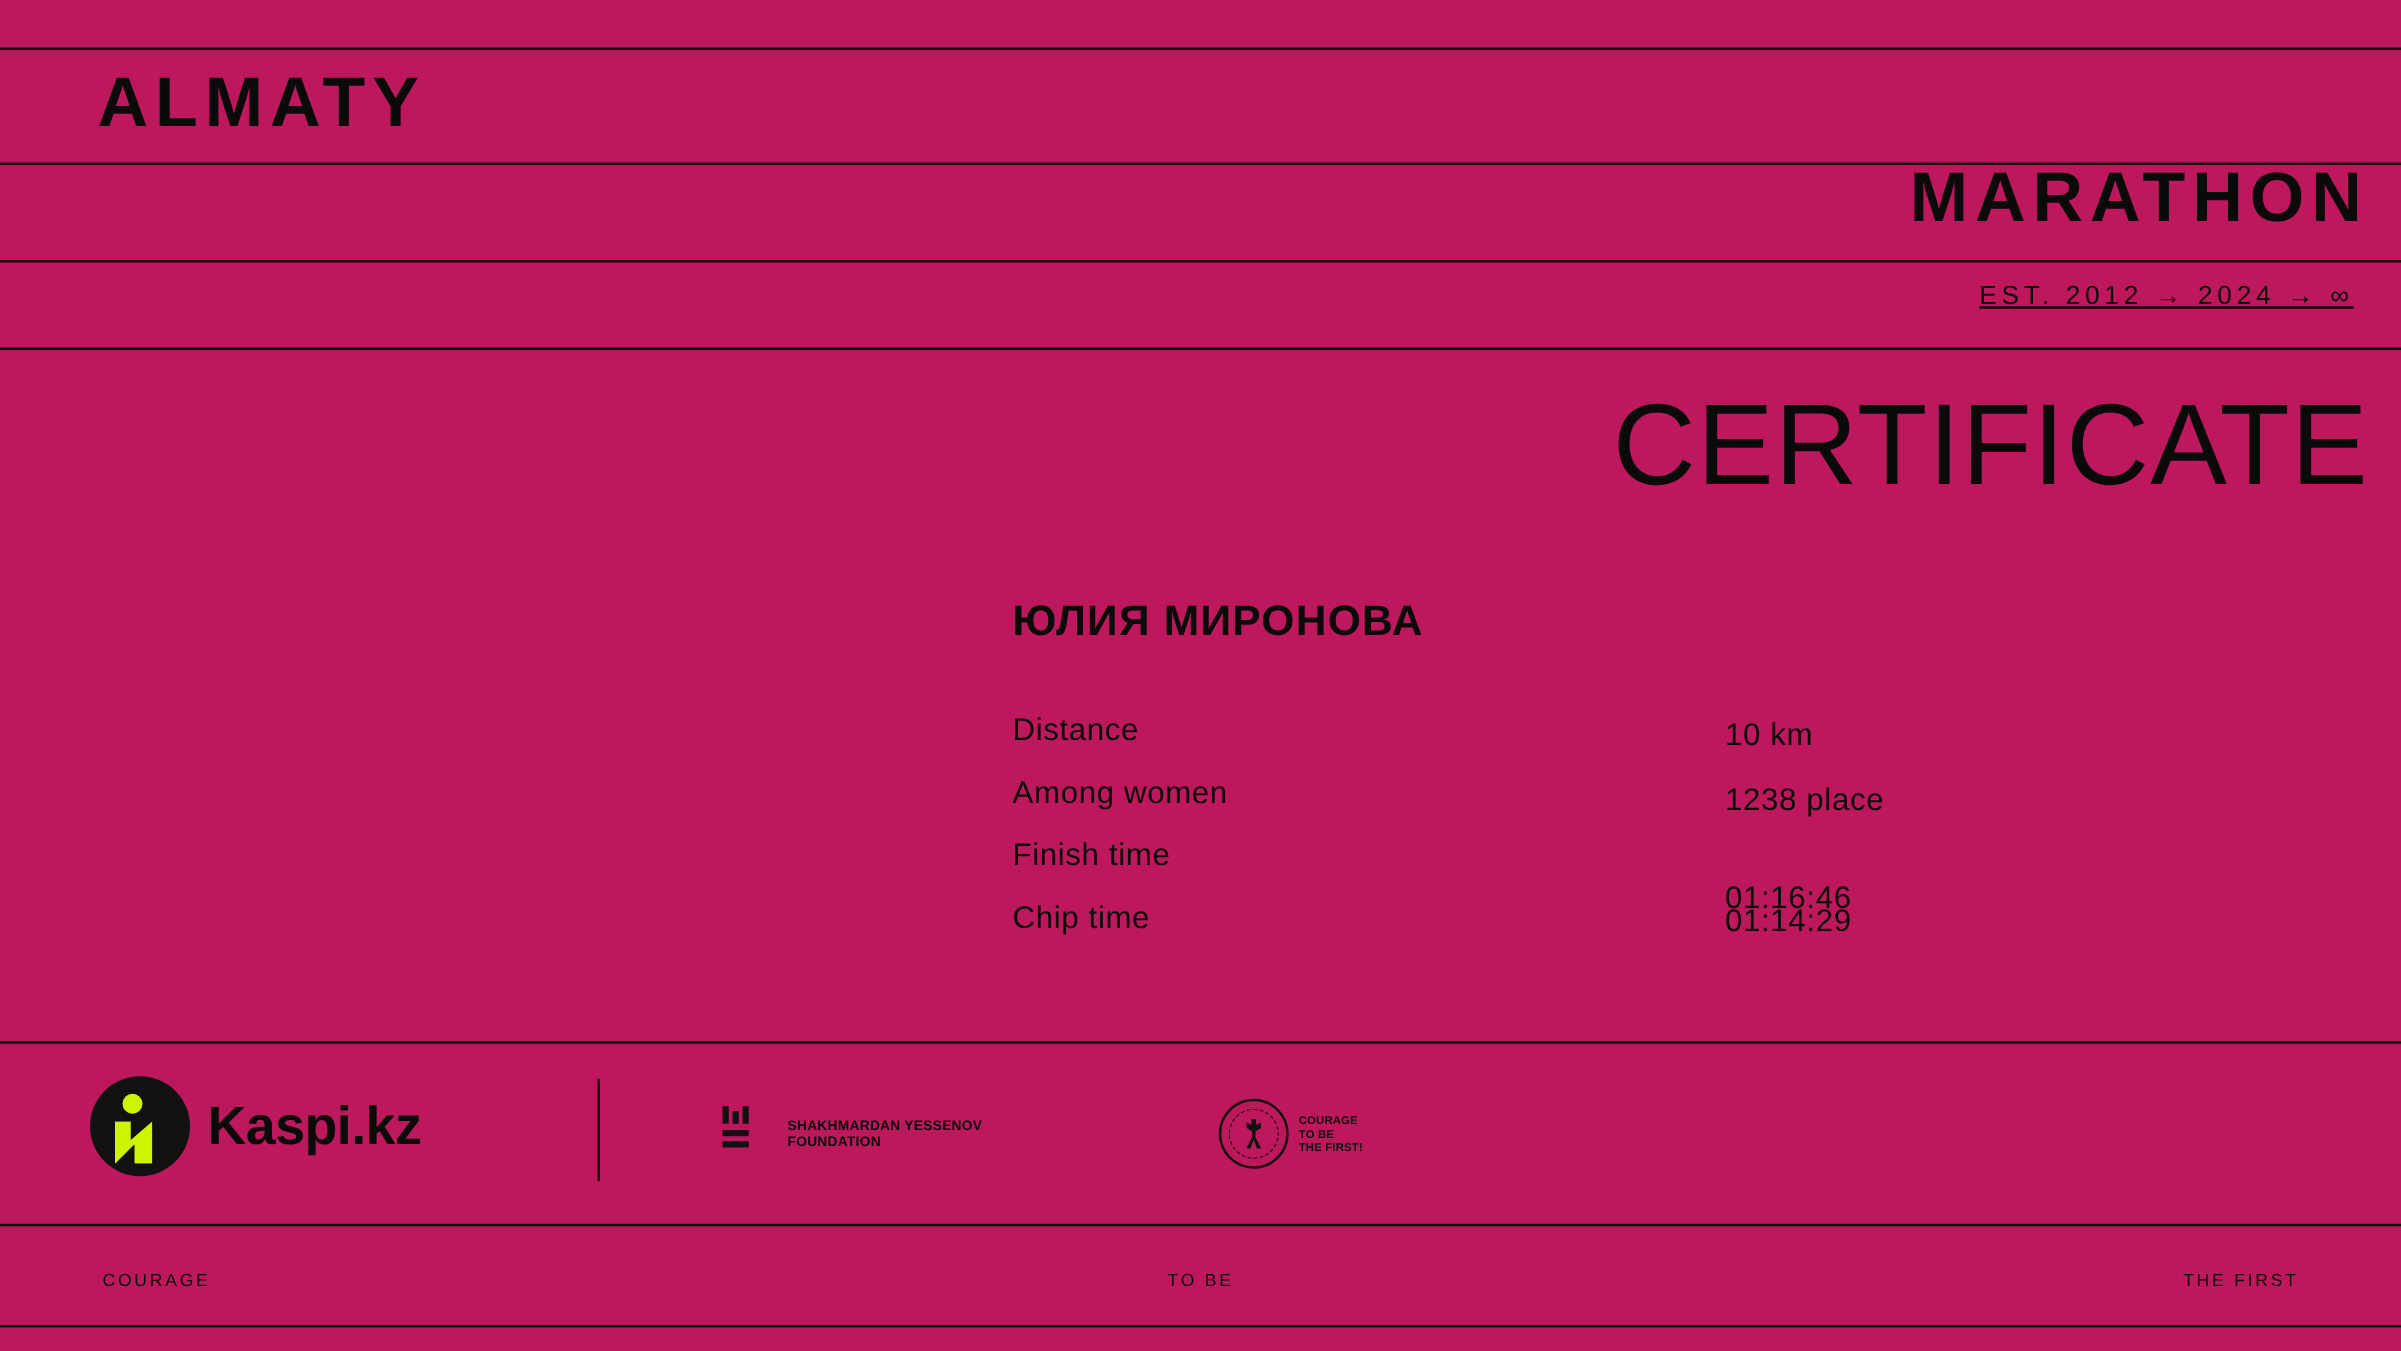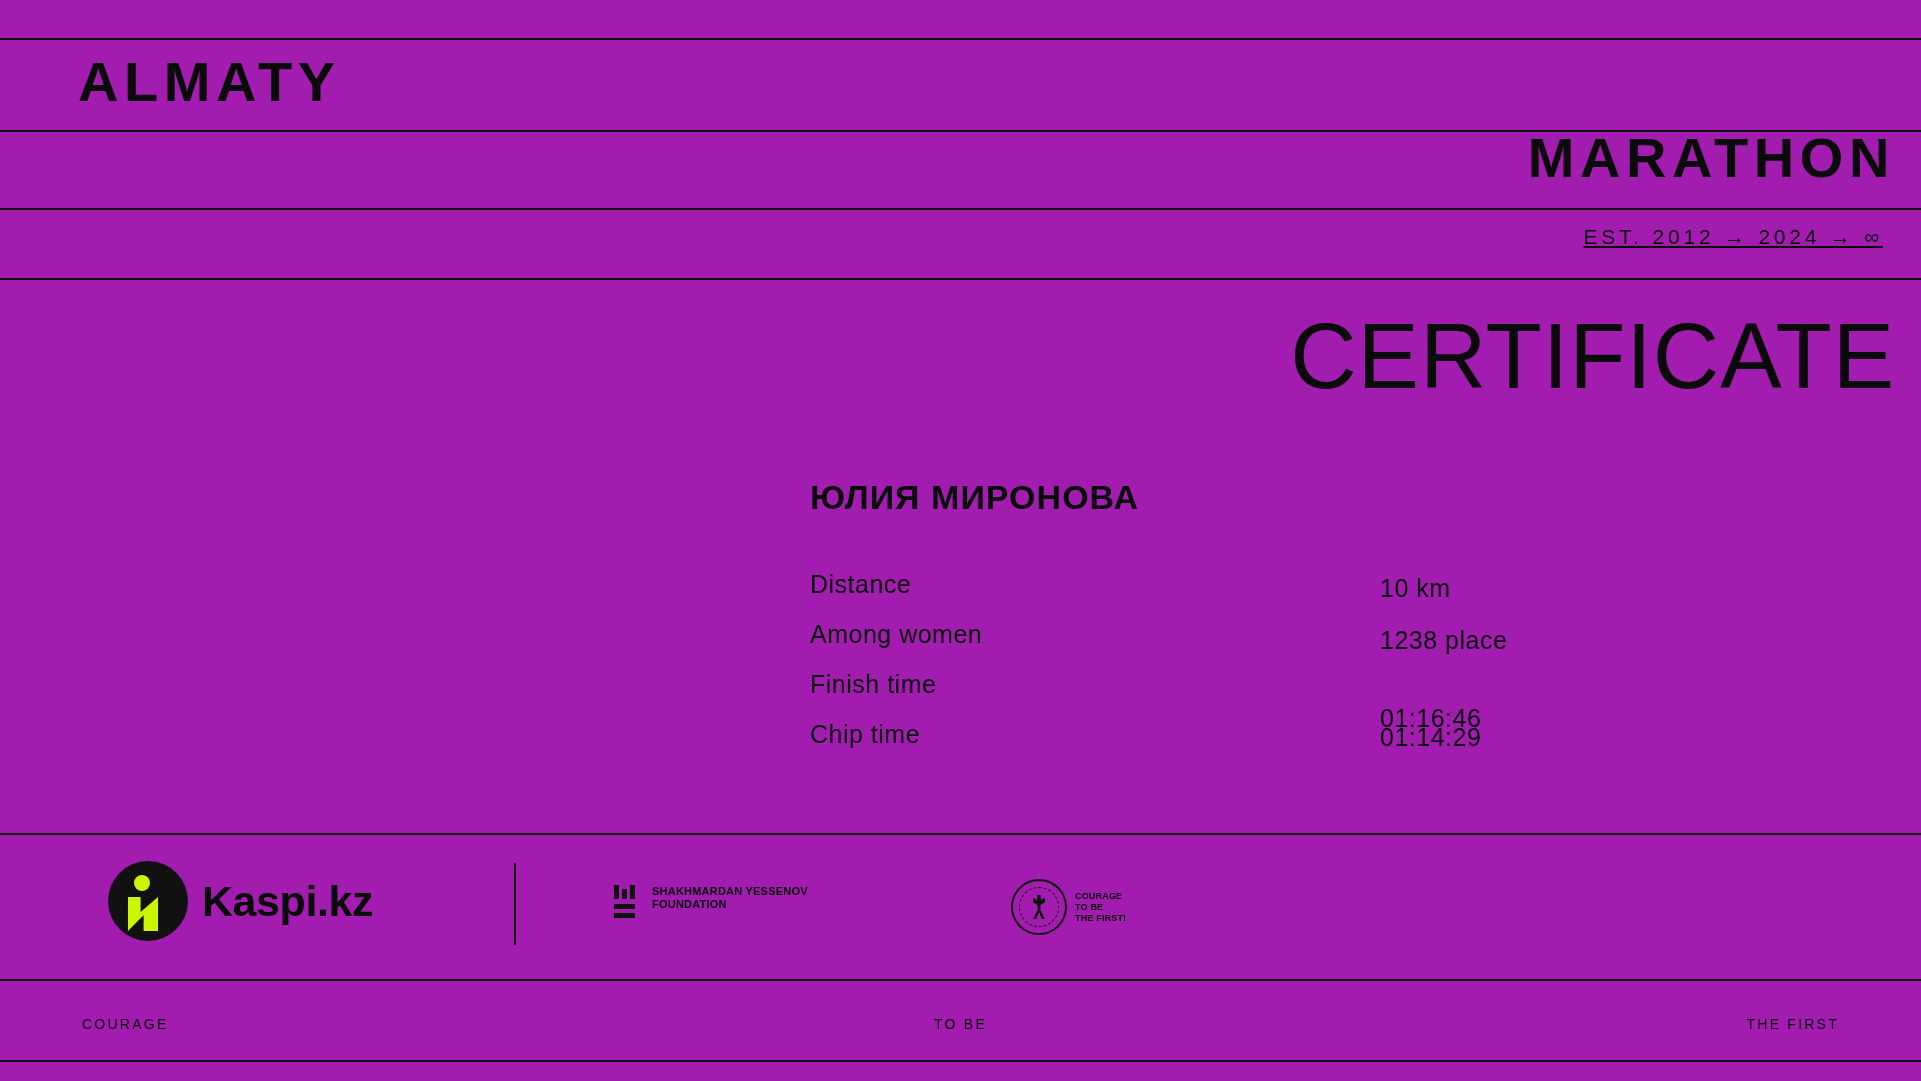--- a/index.html
+++ b/index.html
@@ -11,21 +11,21 @@
     width: 1921px;
     height: 1081px;
     overflow: hidden;
     font-family: "Liberation Sans", sans-serif;
     color: #0a0a0a;
     position: relative;
   }
   .certificate {
     position: absolute;
     inset: 0;
-    background: #a21caf;
+    background: #be185d;
   }
   
   .rule {
     position: absolute;
     left: 0;
     right: 0;
     height: 2px;
     background: #111;
   }
   #rule-top      { top: 38px; }
@@ -127,21 +127,20 @@
 
   
   .sponsors {
     position: absolute;
     left: 0;
     right: 0;
     top: 833px;
     height: 118px;
     display: flex;
     align-items: center;
-    margin-left: 36px;
   }
   #kaspi-logo {
     position: absolute;
     left: 72px;
     top: 28px;
     display: flex;
     align-items: center;
     gap: 14px;
   }
   .kaspi-mark {
@@ -182,22 +181,22 @@
     top: 30px;
     width: 2px;
     height: 82px;
     background: #111;
   }
   #yessenov-logo {
     position: absolute;
     left: 578px;
     top: 52px;
     display: flex;
-    align-items: flex-start;
-    gap: 10px;
+    align-items: flex-end;
+    gap: 24px;
   }
   .yessenov-mark {
     width: 28px;
     height: 36px;
     position: relative;
   }
   .yessenov-mark i {
     position: absolute;
     background: #111;
     display: block;

